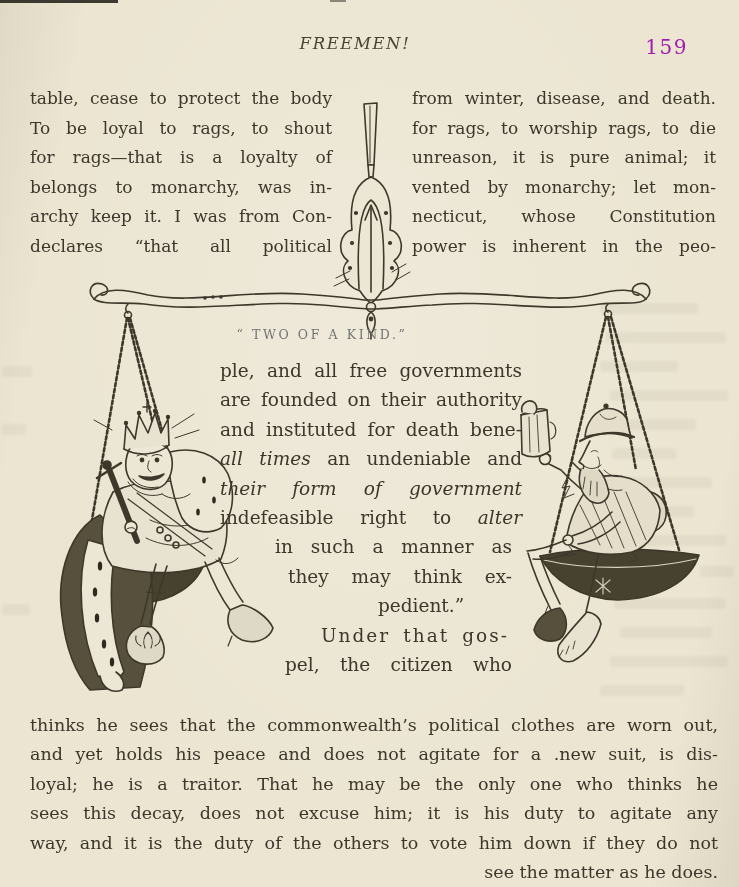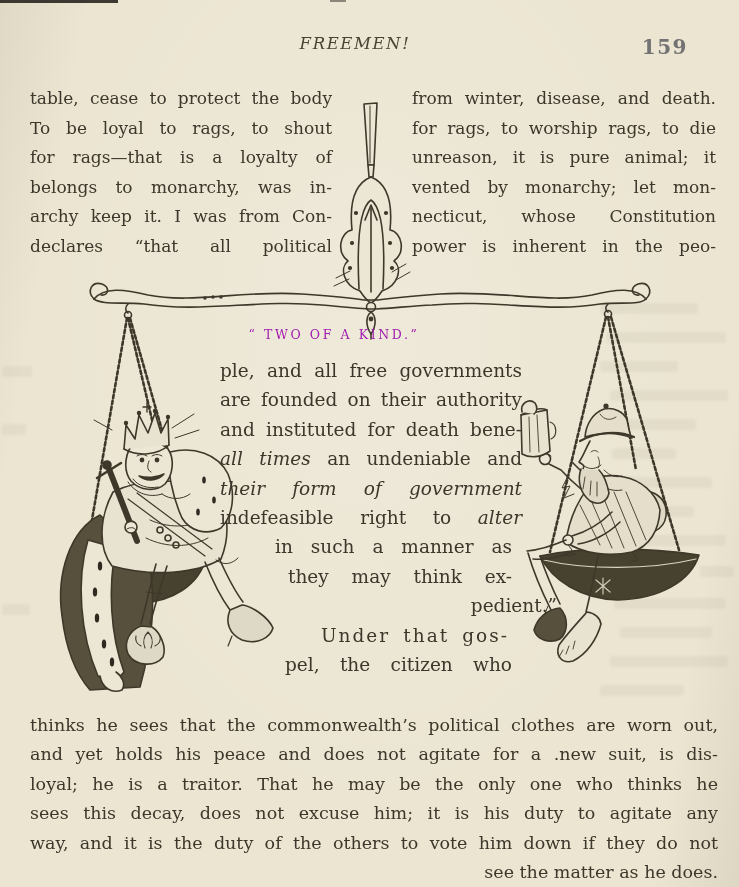--- a/index.html
+++ b/index.html
@@ -23,40 +23,40 @@
   .illus{position:absolute;left:0;top:0;pointer-events:none;}
 
   .header-row{position:absolute;left:16px;top:34px;width:718px;height:26px;}
   .running-title{
     position:absolute;left:0;right:0;text-align:center;
     transform:translateX(-20px);
     font-style:italic;font-size:16.5px;letter-spacing:1.6px;color:#4a4334;
   }
   .page-number{
     position:absolute;right:46px;top:1px;
-    font-size:20px;letter-spacing:1.5px;color:#737373;font-weight:bold;
+    font-size:20px;letter-spacing:1.5px;color:#a21caf;
   }
 
   .col{position:absolute;top:84px;font-size:17px;}
   .colL{left:30px;width:302px;}
   .colR{left:412px;width:304px;}
   .bline{height:29.6px;line-height:29.6px;white-space:nowrap_off;}
   .jline{text-align:justify;text-align-last:justify;}
 
   .caption{
-    position:absolute;left:204px;top:327px;width:260px;
-    text-align:center;font-size:12.5px;letter-spacing:2.6px;color:#a21caf;
+    position:absolute;left:192px;top:327px;width:260px;
+    text-align:center;font-size:12.5px;letter-spacing:2.6px;color:#737373;
   }
 
   .middle{position:absolute;left:185px;top:356px;width:372px;font-size:18.5px;}
   .mline{height:29.4px;line-height:29.4px;}
   .mj  {margin:0 35px;text-align:justify;text-align-last:justify;}
   .m8  {margin:0 45px 0 90px;text-align:justify;text-align-last:justify;}
   .m9  {margin:0 45px 0 103px;text-align:justify;text-align-last:justify;}
-  .m10 {margin-left:100px;text-align:right;}
+  .m10 {margin-left:100px;text-align:center;}
   .m11 {margin:0 48px 0 136px;letter-spacing:2px;text-align:justify;text-align-last:justify;}
   .m12 {margin:0 45px 0 100px;text-align:justify;text-align-last:justify;}
   .it{font-style:italic;}
 
   .bottom{position:absolute;left:30px;top:711px;width:688px;font-size:17.5px;}
   .bottom .bline{height:29.4px;line-height:29.4px;}
   .plain{text-align:right;}
 </style>
 </head>
 <body>

